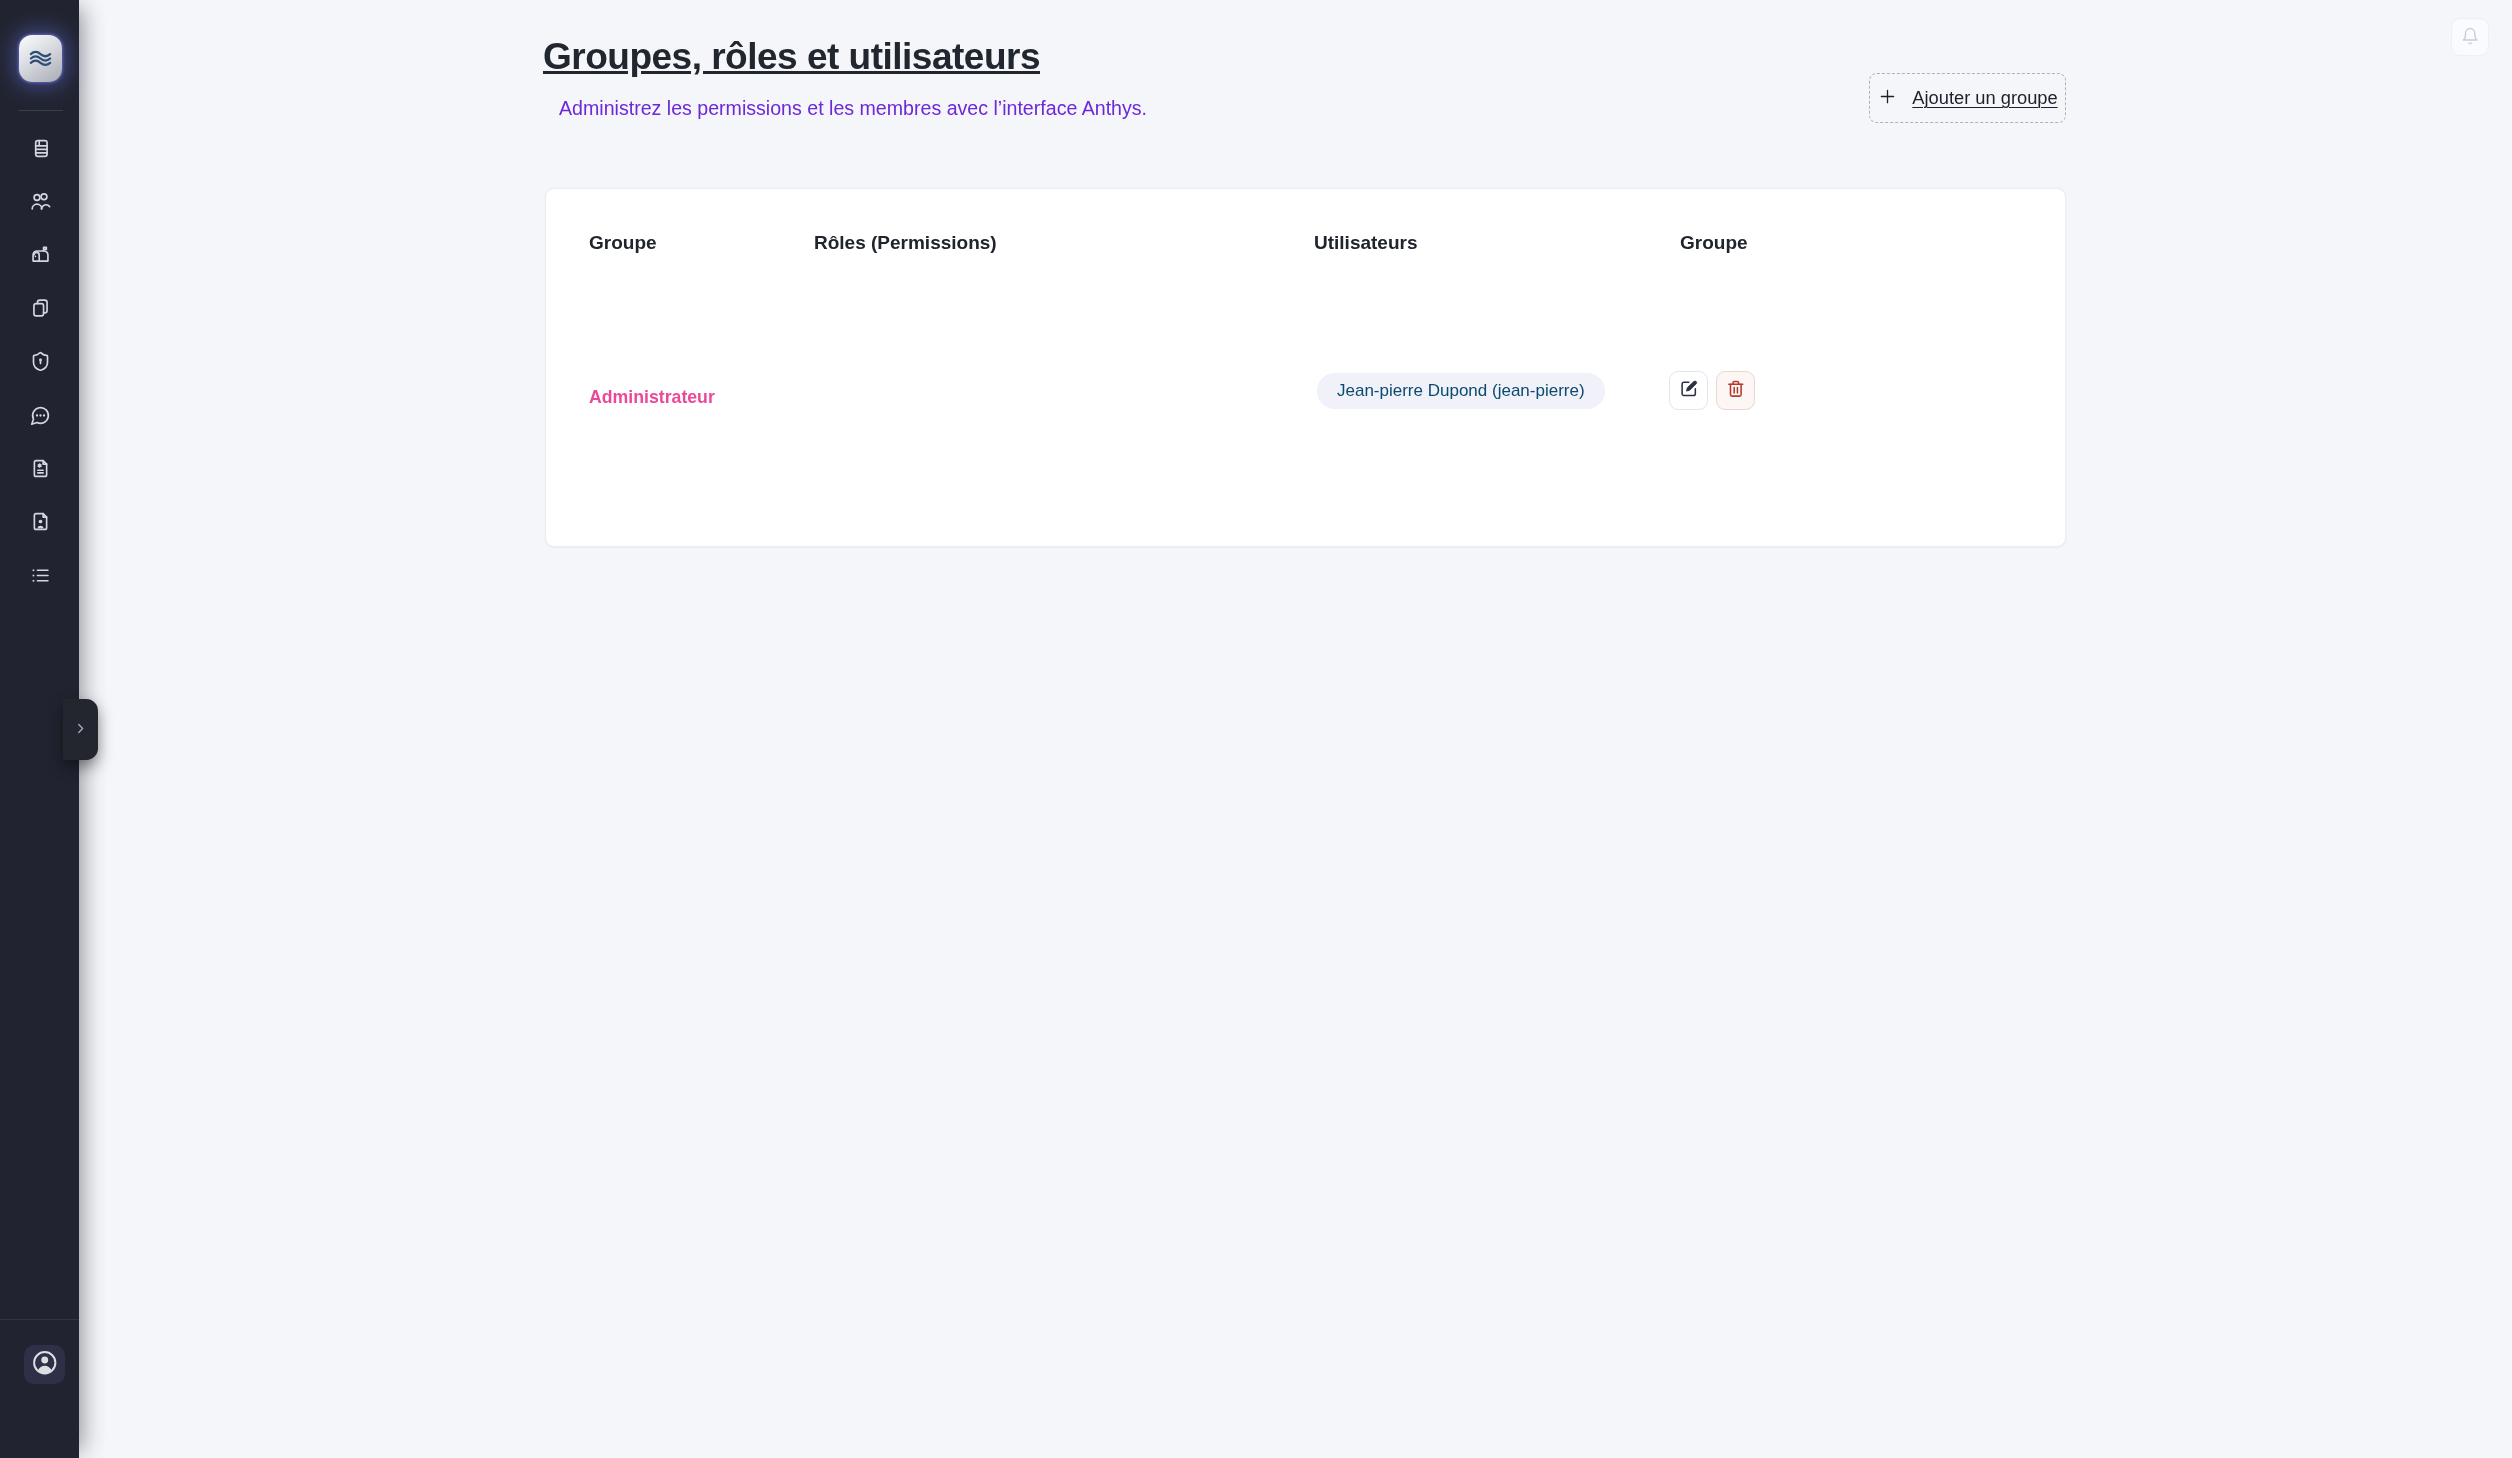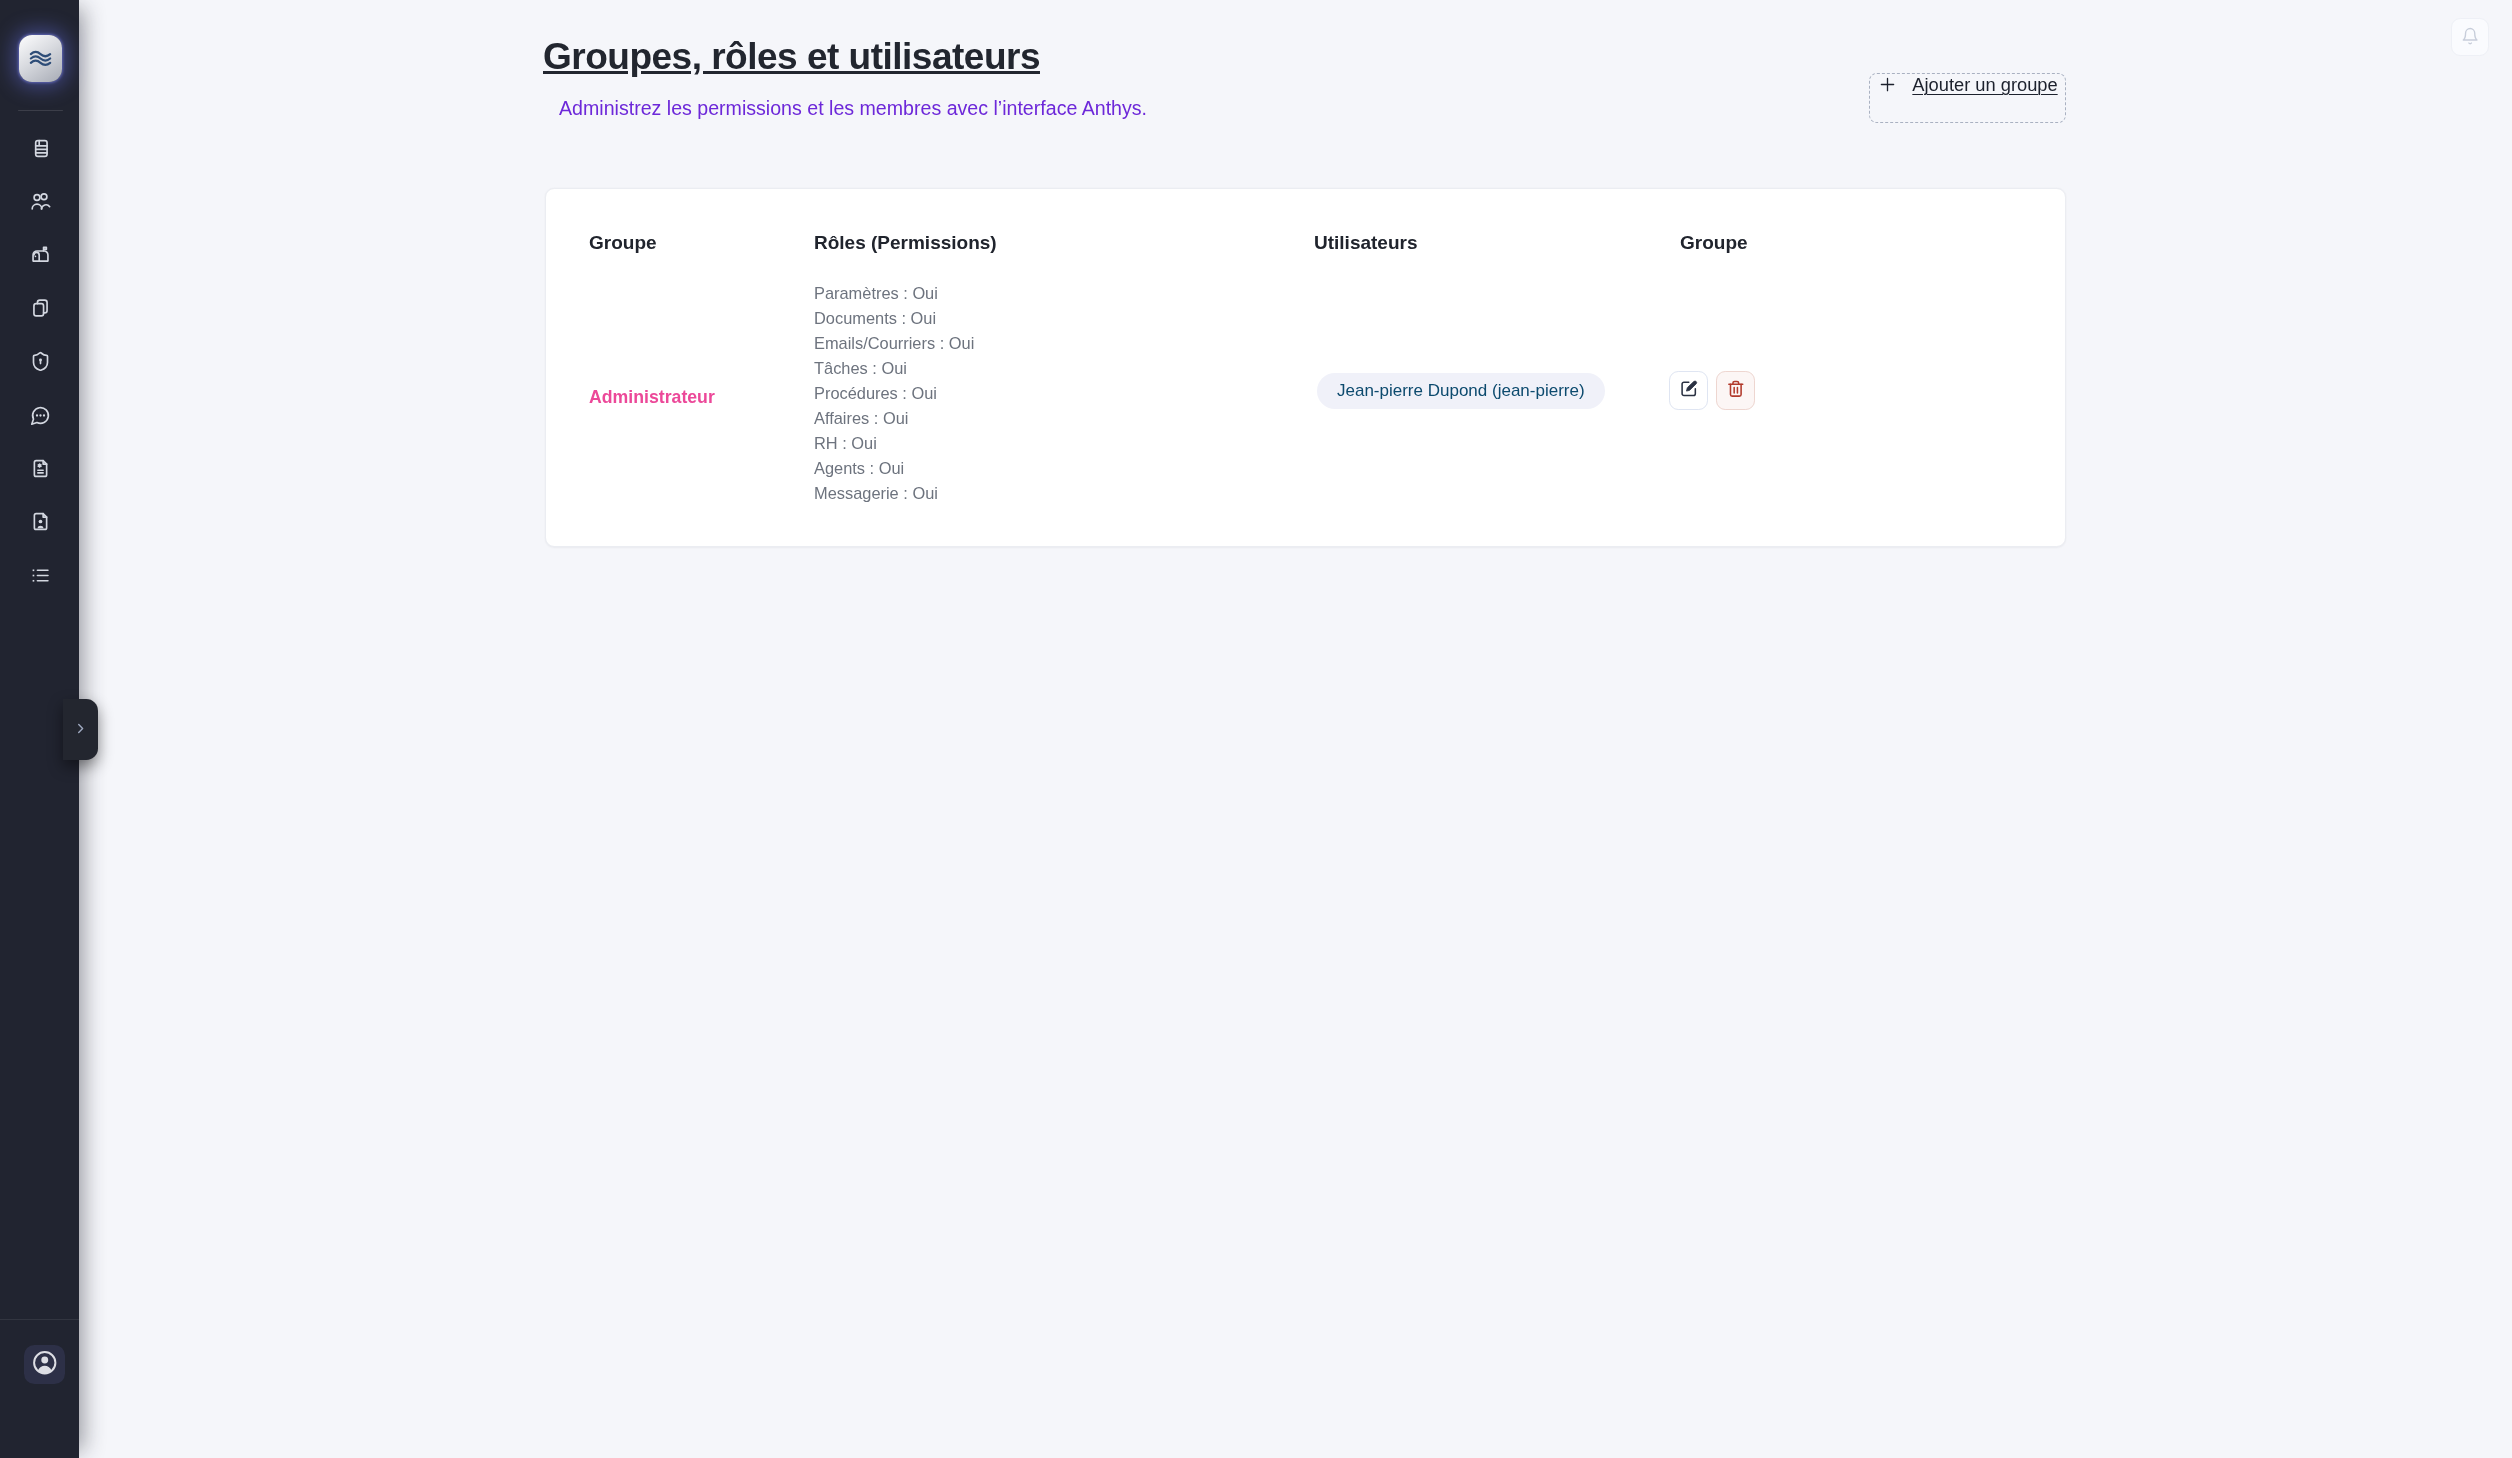--- a/index.html
+++ b/index.html
@@ -66,21 +66,21 @@
     position:absolute; left:543px; top:36px;
     font-size:37px; font-weight:700; color:#22262f; letter-spacing:-0.5px;text-decoration:underline;
   }
   .page-subtitle {
     position:absolute; left:543px; top:97px;
     font-size:19.6px; font-weight:400; color:#6d28d9;margin-left:16px;
   }
   .add-group {
     position:absolute; left:1869px; top:73px; width:197px; height:50px;
     background:transparent; border:1.3px dashed #a9b1c1; border-radius:7.9px;
-    display:flex; justify-content:center; gap:14px;
+    display:flex; align-items:center; justify-content:center; gap:14px;
     cursor:pointer; color:#1c212d;
   }
   .add-group svg { width:21px; height:21px; flex:0 0 auto; }
   .add-group .lbl {
     font-size:18.3px; font-weight:500; color:#1c212d;
     text-decoration:underline; text-underline-offset:3.3px; text-decoration-thickness:1.3px;
     white-space:nowrap;
   }
 
   
@@ -275,31 +275,20 @@
     </button>
 
     <section class="card">
       <div class="th c1">Groupe</div>
       <div class="th c2">Rôles (Permissions)</div>
       <div class="th c3">Utilisateurs</div>
       <div class="th c4">Groupe</div>
 
       <div class="group-name">Administrateur</div>
 
-      <div class="perm-list">
-        <div class="perm-line">Paramètres : Oui</div>
-        <div class="perm-line">Documents : Oui</div>
-        <div class="perm-line">Emails/Courriers : Oui</div>
-        <div class="perm-line">Tâches : Oui</div>
-        <div class="perm-line">Procédures : Oui</div>
-        <div class="perm-line">Affaires : Oui</div>
-        <div class="perm-line">RH : Oui</div>
-        <div class="perm-line">Agents : Oui</div>
-        <div class="perm-line">Messagerie : Oui</div>
-      </div>
 
       <div class="user-badge">Jean-pierre Dupond (jean-pierre)</div>
 
       <button class="icon-btn edit-btn">
         <span>
           <svg viewBox="0 0 24 24" fill="none" stroke="currentColor" stroke-width="1.9" stroke-linecap="round" stroke-linejoin="round" width="19.6" height="19.6">
             <path d="M12 4H6a2.2 2.2 0 0 0-2.2 2.2V18A2.2 2.2 0 0 0 6 20.2h11.8A2.2 2.2 0 0 0 20 18v-6"></path>
             <path d="M18.4 2.9a2 2 0 0 1 2.8 2.8L13 13.9l-3.8.9.9-3.8Z" fill="currentColor" stroke-width="1"></path>
           </svg>
         </span>

